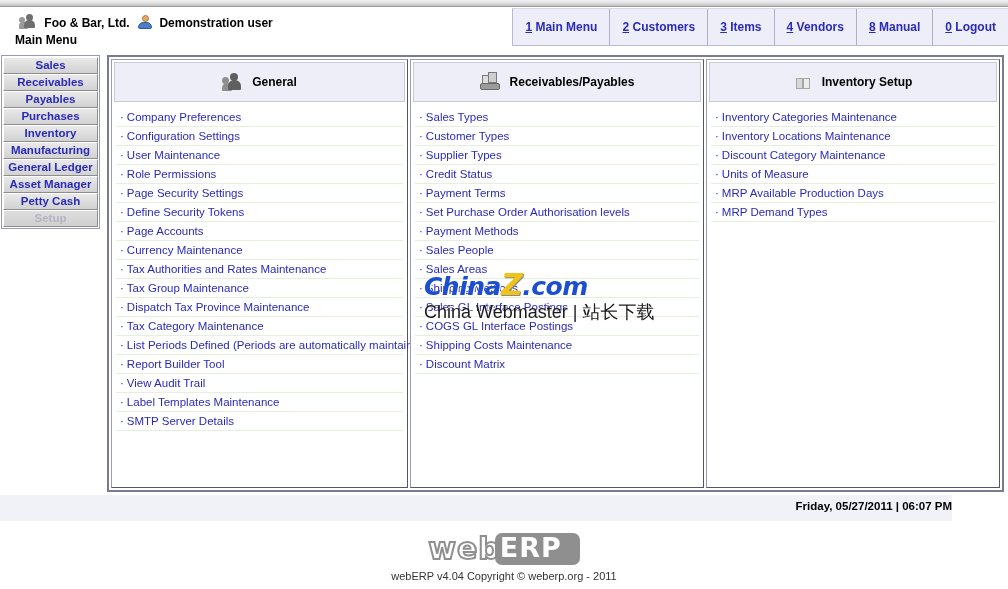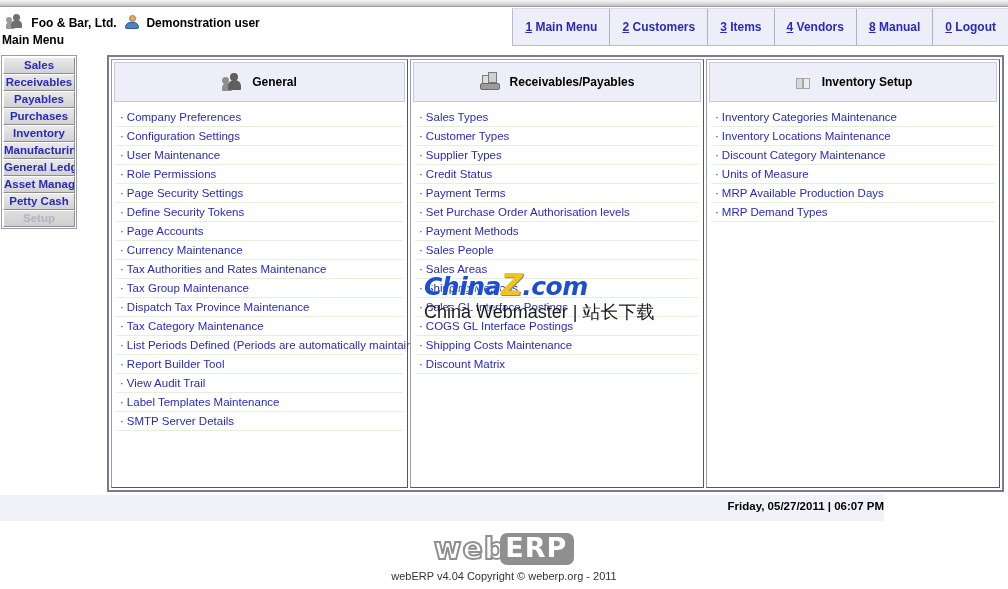--- a/index.html
+++ b/index.html
@@ -16,21 +16,21 @@
 
   
   #top-band {
     position: absolute; left: 0; top: 0; width: 1008px; height: 7px;
     background: linear-gradient(to bottom, #f3f3f3 0%, #e2e2e2 45%, #bfbfbf 100%);
     border-bottom: 1px solid #9c9c9c;
   }
 
   
   #header {
-    position: absolute; left: 0; top: 8px; width: 968px; height: 40px;
+    position: absolute; left: 13px; top: 8px; width: 968px; height: 40px;
     background: #ffffff;
     text-align: center;
   }
   #company-block {
     position: absolute; left: 6px; top: 6px;
     white-space: nowrap;
   }
   .hdr-txt {
     font-weight: bold; font-size: 12px; color: #000;
     vertical-align: middle;
@@ -77,21 +77,21 @@
     font-size: 12px; font-weight: bold;
     color: #2a2ab8;
     cursor: pointer;
     white-space: nowrap;
   }
   .navcell:last-child { border-right: none; }
   .navcell .acc { text-decoration: underline; }
 
   
   #sidebar {
-    position: absolute; left: 1px; top: 55px; width: 76px;
+    position: absolute; left: 1px; top: 55px; width: 99px;
     border: 1px solid #9a9ab0;
     background: #ffffff;
     padding: 1px;
   }
   .sb-btn {
     display: block; width: 100%; height: 17px; line-height: 15px;
     text-align: center;
     font-size: 11.5px; font-weight: bold;
     color: #2a2ab8;
     background: linear-gradient(to bottom,#e9e9e9 0%, #d2d2d2 100%);
@@ -201,21 +201,21 @@
     text-shadow: 1px 1px 0 #8c8c8c;
   }
   #wm-sub {
     font-size: 18px; color: #1a1a1a;
     white-space: nowrap; margin-top: 1px;
     text-shadow: 1px 1px 0 #ffffff;
   }
 
   
   #datebar {
-    position: absolute; left: 0; top: 495px; width: 884px; height: 26px;
+    position: absolute; left: 0; top: 495px; width: 952px; height: 26px;
     background: #f1f1f8;
   }
   #datetext {
     position: absolute; right: 0px; top: 5px;
     font-size: 11.5px; font-weight: bold; color: #000;
     white-space: nowrap;
   }
 
   #footer {
     position: absolute; left: 0; top: 525px; width: 1008px; height: 64px;
@@ -230,21 +230,21 @@
     -webkit-text-stroke: 2px #8f8f8f;
     letter-spacing: 1px;
     line-height: 30px;
   }
   #logo-erp {
     font-family: "DejaVu Sans", sans-serif;
     font-size: 27px; font-weight: bold;
     color: #ffffff;
     background: #8f8f8f;
     border-radius: 7px;
-    padding: 1px 7px 3px 5px;
+    padding: 1px 18px 3px 5px;
     margin-left: -6px;
     line-height: 28px;
     letter-spacing: 1px;
   }
   #copyright {
     margin-top: 5px;
     font-size: 11px; color: #333;
   }
 </style>
 </head>

